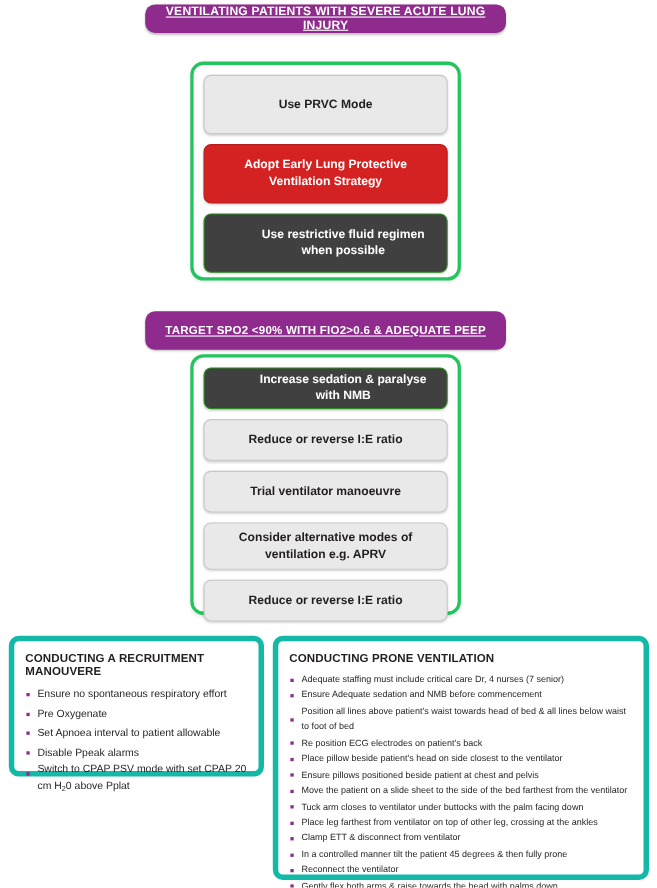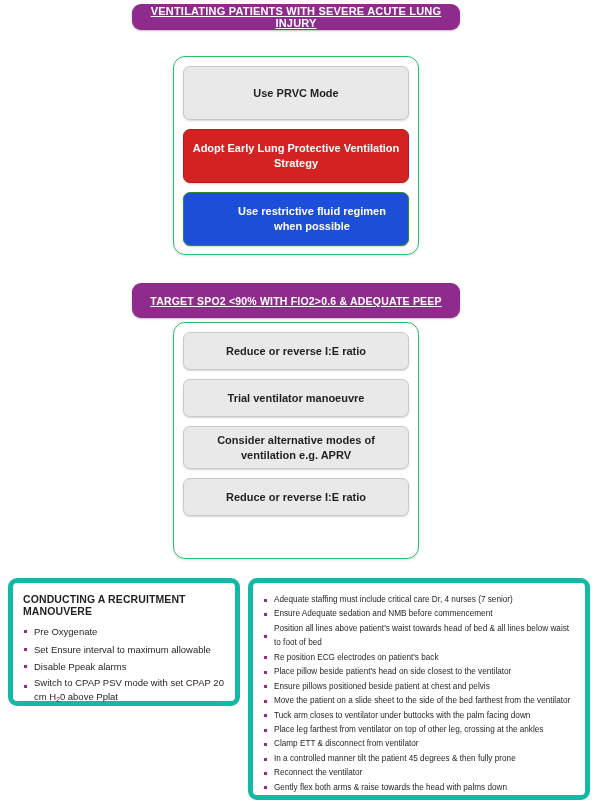--- a/index.html
+++ b/index.html
@@ -44,21 +44,21 @@
     top: 283px;
     width: 328px;
     height: 35px;
     font-size: 10.5px;
   }
 
   
   .group {
     position: absolute;
     background: #ffffff;
-    border: 1px solid #22c55e;
+    border: 3px solid #22c55e;
     border-radius: 12px;
     box-shadow: 0 1px 3px rgba(0,0,0,0.10);
     box-sizing: border-box;
     padding: 9px;
   }
   #group-one {
     left: 173px;
     top: 56px;
     width: 246px;
     height: 199px;
@@ -91,21 +91,21 @@
     background: #e9e9e9;
     border: 1px solid #c9c9c9;
     color: #231f20;
   }
   .step.red {
     background: #d42222;
     border: 1px solid #b81b1b;
     color: #ffffff;
   }
   .step.green {
-    background: #1d4ed8;
+    background: #404040;
     border: 1px solid #2f8c24;
     color: #ffffff;
     padding-left: 40px;
   }
 
   
   #group-one .step { height: 54px; }
   #group-two .step { height: 38px; }
   #group-two .step.tall { height: 43px; }
 
@@ -184,37 +184,40 @@
 
 <div class="group" id="group-one">
   <div class="step neutral">Use PRVC Mode</div>
   <div class="step red">Adopt Early Lung Protective Ventilation Strategy</div>
   <div class="step green">Use restrictive fluid regimen when possible</div>
 </div>
 
 <div class="banner" id="banner-target">TARGET SPO2 &lt;90% WITH FIO2&gt;0.6 &amp; ADEQUATE PEEP</div>
 
 <div class="group" id="group-two">
+  <div class="step green">Increase sedation &amp; paralyse with NMB</div>
   <div class="step neutral">Reduce or reverse I:E ratio</div>
   <div class="step neutral">Trial ventilator manoeuvre</div>
   <div class="step neutral tall">Consider alternative modes of ventilation e.g. APRV</div>
   <div class="step neutral">Reduce or reverse I:E ratio</div>
 </div>
 
 <div class="panel" id="panel-recruitment">
   <div class="panel-title">CONDUCTING A RECRUITMENT MANOUVERE</div>
   <ul>
+    <li>Ensure no spontaneous respiratory effort</li>
     <li>Pre Oxygenate</li>
-    <li>Set Ensure interval to maximum allowable</li>
+    <li>Set Apnoea interval to patient allowable</li>
     <li>Disable Ppeak alarms</li>
     <li class="wrap"><span>Switch to CPAP PSV mode with set CPAP 20 cm H</span><sub>2</sub><span>0 above Pplat</span></li>
   </ul>
 </div>
 
 <div class="panel" id="panel-prone">
+  <div class="panel-title">CONDUCTING PRONE VENTILATION</div>
   <ul>
     <li>Adequate staffing must include critical care Dr, 4 nurses (7 senior)</li>
     <li>Ensure Adequate sedation and NMB before commencement</li>
     <li>Position all lines above patient's waist towards head of bed &amp; all lines below waist to foot of bed</li>
     <li>Re position ECG electrodes on patient's back</li>
     <li>Place pillow beside patient's head on side closest to the ventilator</li>
     <li>Ensure pillows positioned beside patient at chest and pelvis</li>
     <li>Move the patient on a slide sheet to the side of the bed farthest from the ventilator</li>
     <li>Tuck arm closes to ventilator under buttocks with the palm facing down</li>
     <li>Place leg farthest from ventilator on top of other leg, crossing at the ankles</li>

